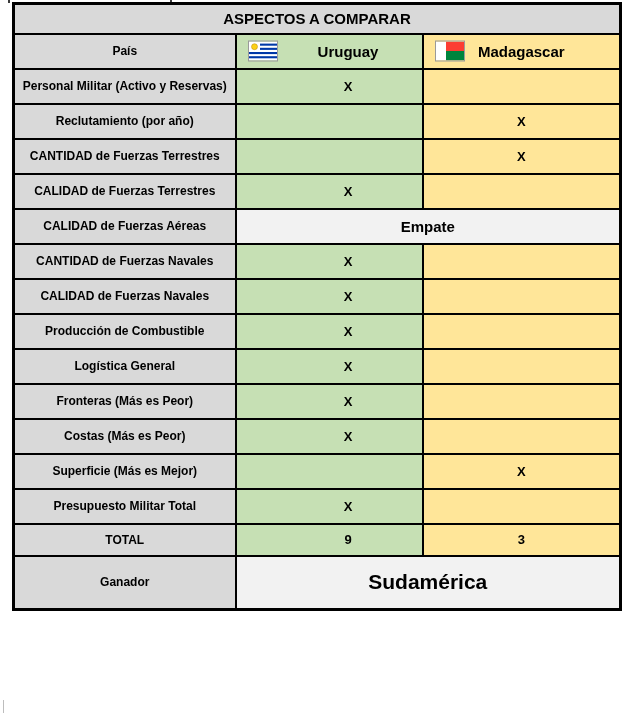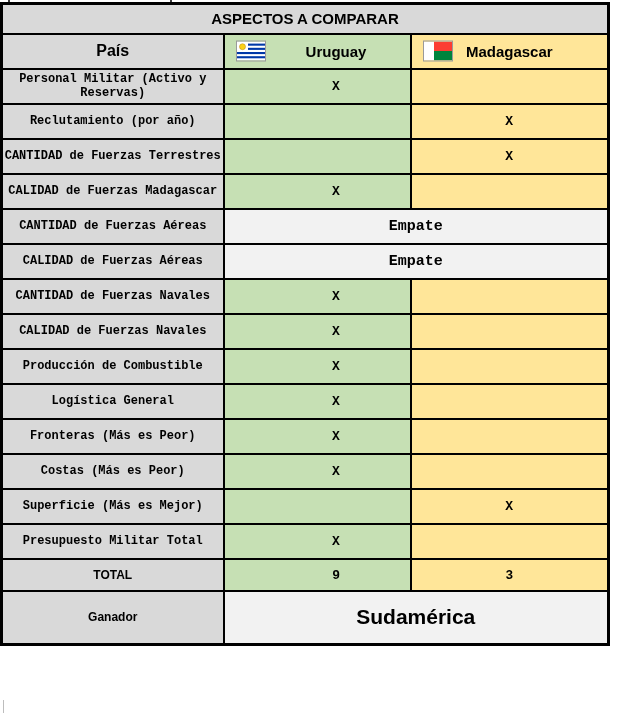--- a/index.html
+++ b/index.html
@@ -6,31 +6,31 @@
     --gray:#d9d9d9; --green:#c6e0b4; --yellow:#ffe699; --neutral:#f2f2f2;
     --border:#000000; --flag-blue:#0038a8; --flag-sun:#fcd116;
     --mada-red:#fc3d32; --mada-green:#00843d;
   }
   html,body{margin:0;padding:0;}
   body{
     width:622px;height:713px;position:relative;background:#ffffff;
     font-family:"Liberation Sans", sans-serif;color:#000;overflow:hidden;
   }
   table.compare{
-    border-collapse:collapse;position:absolute;left:0;top:2px;
+    border-collapse:collapse;position:absolute;left:12px;top:2px;
     table-layout:fixed;border:3px solid var(--border);
   }
   td{border:2px solid var(--border);text-align:center;vertical-align:middle;
      font-weight:bold;padding:0;overflow:hidden;}
   col.c1{width:222px;} col.c2{width:187px;} col.c3{width:198px;}
-  tr.title-row{height:30px;} tr.pais-row{height:35px;} tr.aspect-row{height:35px;font-family:Liberation Mono, monospace;}
+  tr.title-row{height:30px;} tr.pais-row{height:35px;} tr.aspect-row{height:35px;}
   tr.total-row{height:32px;} tr.winner-row{height:54px;} tr.footer-row{height:62px;} .green{background:var(--green);padding-left:38px;}
   .yellow{background:var(--yellow);}
   .title-cell{font-size:15px;background:var(--gray);}
-  .pais-cell{font-size:16px;background:var(--gray);}
+  .pais-cell{font-size:12px;background:var(--gray);}
   .country-cell{font-size:15px;position:relative;}
   .country-cell .flag{position:absolute;left:12px;top:50%;transform:translateY(-50%);
     line-height:0;}
   .flag svg{display:block;outline:1px solid #9a9a9a;}
   .label-cell{font-size:12px;background:var(--gray);}
   .mark-cell{font-size:13px;}
   .empate-cell{font-size:15px;background:var(--neutral);}
   .total-cell{font-size:13px;}
   .winner-cell{font-size:21px;background:var(--neutral);}
   .footer-cell{font-size:13.5px;background:var(--gray);line-height:23px;}
@@ -94,27 +94,23 @@
         <td class="label-cell">Reclutamiento (por año)</td>
         <td class="mark-cell green"></td>
         <td class="mark-cell yellow">X</td>
       </tr>
       <tr class="aspect-row">
         <td class="label-cell">CANTIDAD de Fuerzas Terrestres</td>
         <td class="mark-cell green"></td>
         <td class="mark-cell yellow">X</td>
       </tr>
       <tr class="aspect-row">
-        <td class="label-cell">CALIDAD de Fuerzas Madagascar</td>
+        <td class="label-cell">CALIDAD de Fuerzas Terrestres</td>
         <td class="mark-cell green">X</td>
         <td class="mark-cell yellow"></td>
-      </tr>
-      <tr class="aspect-row">
-        <td class="label-cell">CANTIDAD de Fuerzas Aéreas</td>
-        <td class="empate-cell" colspan="2">Empate</td>
       </tr>
       <tr class="aspect-row">
         <td class="label-cell">CALIDAD de Fuerzas Aéreas</td>
         <td class="empate-cell" colspan="2">Empate</td>
       </tr>
       <tr class="aspect-row">
         <td class="label-cell">CANTIDAD de Fuerzas Navales</td>
         <td class="mark-cell green">X</td>
         <td class="mark-cell yellow"></td>
       </tr>

